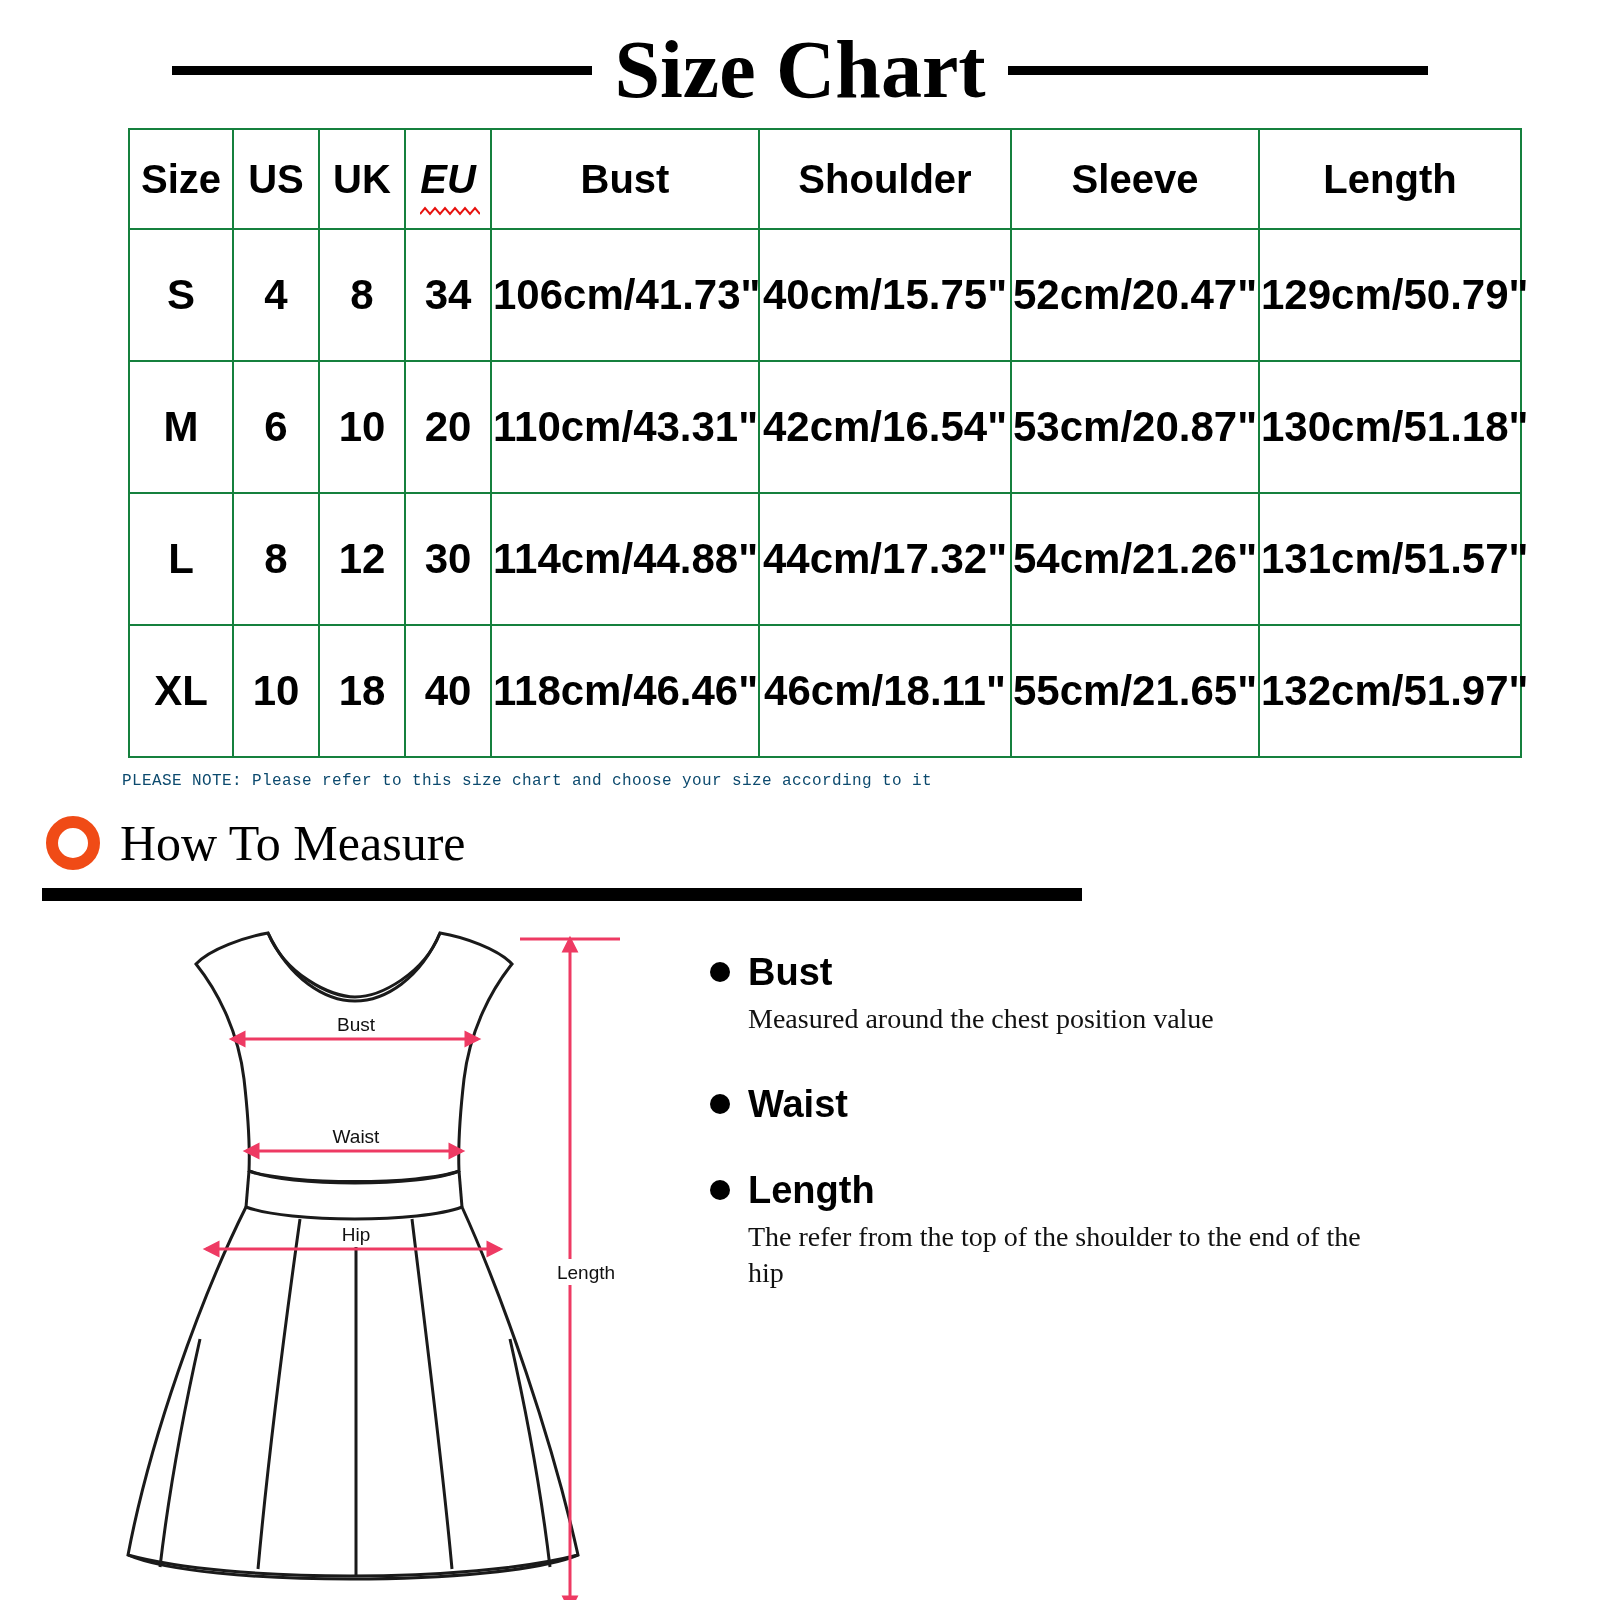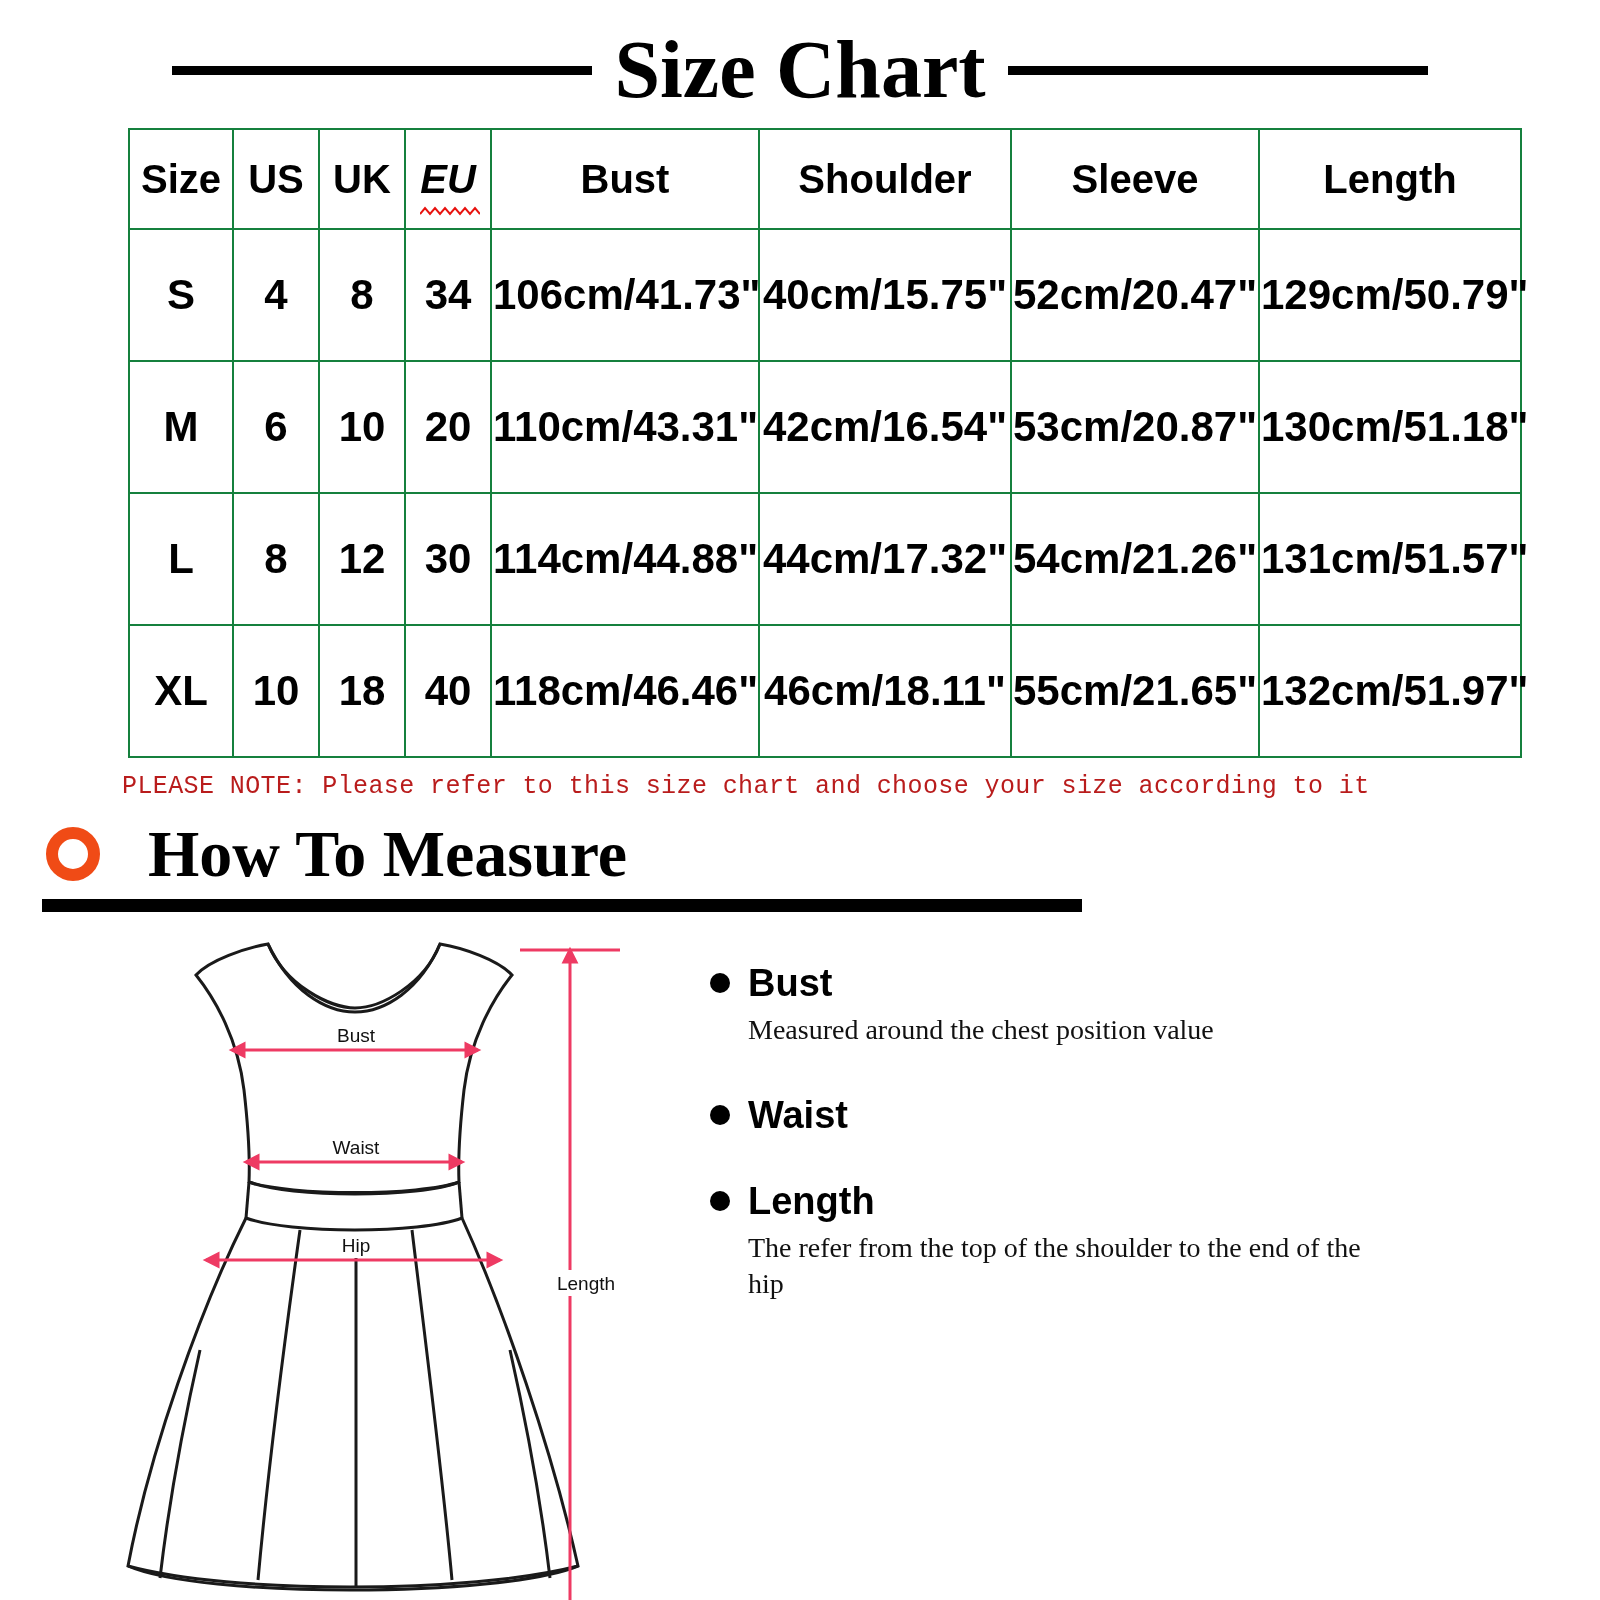--- a/index.html
+++ b/index.html
@@ -87,23 +87,23 @@
     left: 0;
     right: 0;
     bottom: -14px;
     height: 10px;
     pointer-events: none;
   }
 
   
   .note {
     margin: 14px 0 0 122px;
-    color: #b91c1c;
+    color: #0c4a6e;
     font-family: "Liberation Mono", monospace;
-    font-size: 25px;
+    font-size: 16px;
     letter-spacing: 0.4px;
     white-space: nowrap;
   }
 
   
   .htm-row {
     margin: 14px 0 0 46px;
     display: flex;
     align-items: center;
     height: 78px;
@@ -112,26 +112,25 @@
     width: 54px;
     height: 54px;
     border-radius: 50%;
     border: 12px solid #f04b16;
     box-sizing: border-box;
     margin-right: 20px;
     flex: 0 0 auto;
   }
   .htm-title {
     font-family: "Liberation Serif", serif;
-    font-size: 66px;
-    font-weight: 700;
+    font-size: 50px;
+    font-weight: 400;
     color: #000;
     line-height: 1;
     white-space: nowrap;
-    margin-left: 28px;
   }
   .htm-underline {
     margin: 6px 0 0 42px;
     width: 1040px;
     height: 13px;
     background: #000;
   }
 
   
   .lower {

